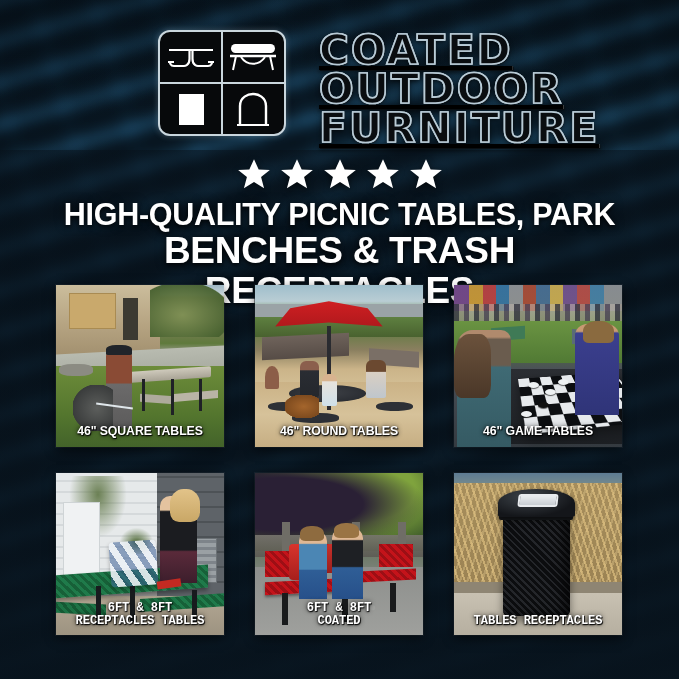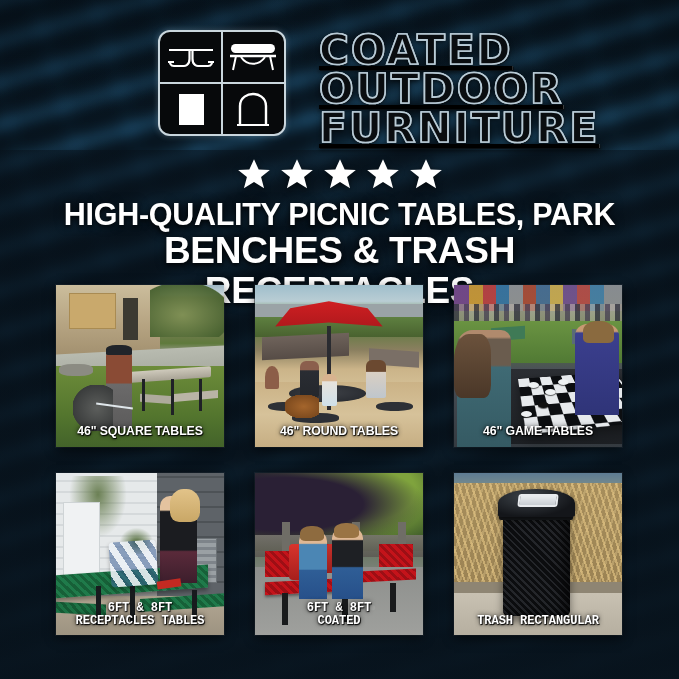--- a/index.html
+++ b/index.html
@@ -532,20 +532,20 @@
           <div class="sky"></div>
             <div class="grassbg"></div>
             <div class="walk2"></div>
             <div class="walk"></div>
           <div class="can"></div>
             <div class="band"></div>
             <div class="dome"></div>
             <div class="slot"></div>
         </div>
         <div class="cap">
-          <span class="capline">TRASH RECTANGULAR</span>
+          <span class="capline">TABLES RECEPTACLES</span>
         </div>
       </div>
 
     </div>
   </div>
 
 </div>
 
 </body></html>

